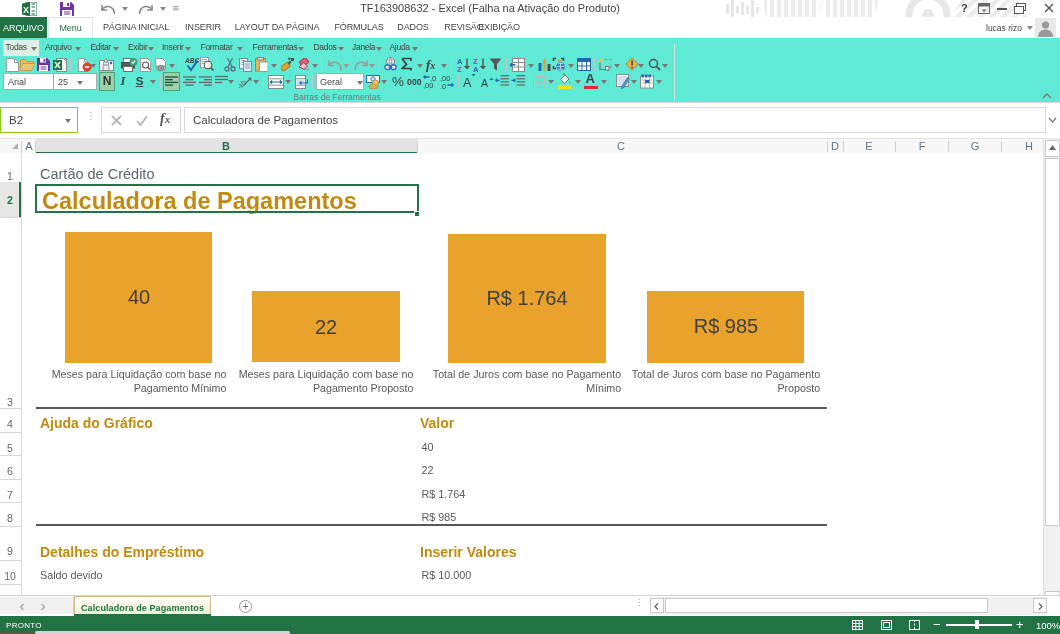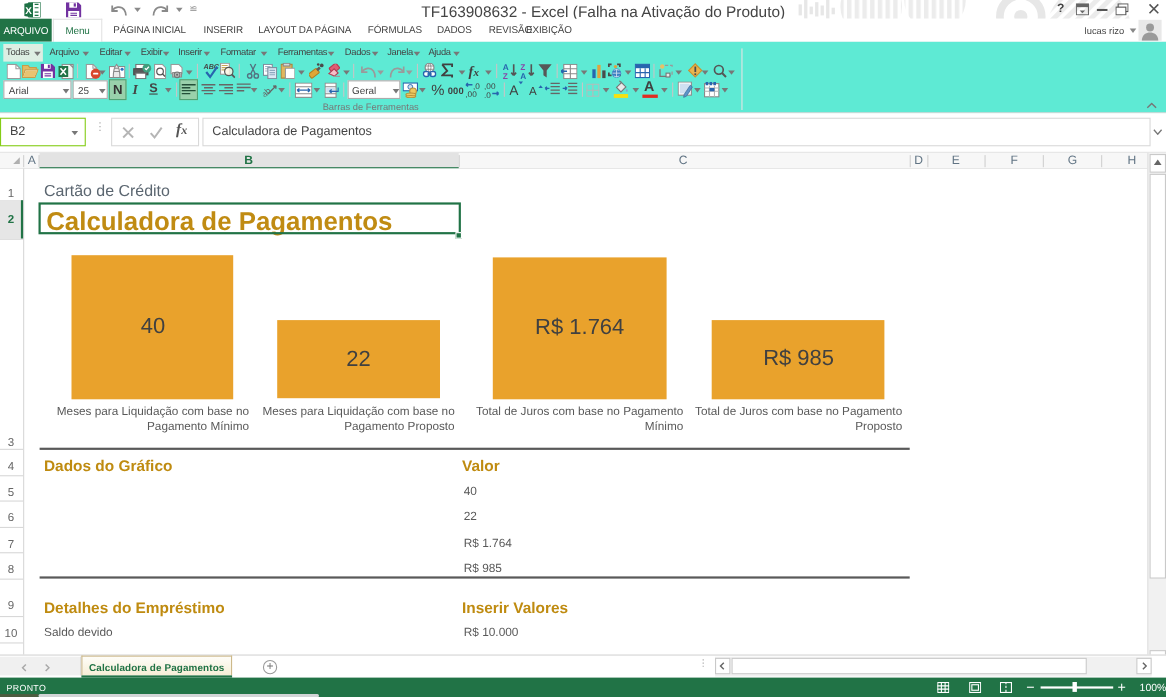--- a/index.html
+++ b/index.html
@@ -75,21 +75,21 @@
     <path d="M2 2 V7 H7" fill="none" stroke="#8a8a8a" stroke-width="1.6"></path>
     <path d="M2 7 C4 3,10 2,13 6 C14 7.5,14.5 9,14.5 11" fill="none" stroke="#8a8a8a" stroke-width="1.6"></path>
   </svg>
   <div class="dd" style="left:122px;top:7px;border-top-color:#8a8a8a"></div>
   <svg class="abs" style="left:138px;top:3px" width="16" height="12" viewBox="0 0 16 12">
     <path d="M14 2 V7 H9" fill="none" stroke="#8a8a8a" stroke-width="1.6"></path>
     <path d="M14 7 C12 3,6 2,3 6 C2 7.5,1.5 9,1.5 11" fill="none" stroke="#8a8a8a" stroke-width="1.6"></path>
   </svg>
   <div class="dd" style="left:160px;top:7px;border-top-color:#8a8a8a"></div>
   <div class="abs" style="left:172px;top:4px;width:9px;height:9px;color:#8a8a8a;font-size:9px;line-height:9px">≌</div>
-  <div class="abs" style="left:383px;top:2px;width:260px;text-align:left;font-size:14px;color:#444;white-space:nowrap">TF163908632 - Excel (Falha na Ativação do Produto)</div>
+  <div class="abs" style="left:360px;top:2px;width:260px;text-align:right;font-size:11px;color:#444;white-space:nowrap">TF163908632 - Excel (Falha na Ativação do Produto)</div>
 
   <div class="abs" style="left:961px;top:2px;font-size:11px;color:#444;font-weight:bold">?</div>
   <svg class="abs" style="left:978px;top:3px" width="12" height="11" viewBox="0 0 12 11">
         <rect x="0.5" y="0.5" width="11" height="10" fill="none" stroke="#666"></rect>
         <rect x="0.5" y="0.5" width="11" height="3" fill="#666"></rect>
         <path d="M6 9 L3.5 6.5 H8.5 Z" fill="#666"></path>
       </svg>
   <svg class="abs" style="left:997px;top:8px" width="10" height="2" viewBox="0 0 10 2">
         <rect width="10" height="2" fill="#555"></rect>
       </svg>
@@ -337,21 +337,21 @@
   <svg class="abs" style="left:648px;top:20px" width="13" height="13" viewBox="0 0 13 13">
         <circle cx="5.5" cy="5.5" r="4" fill="none" stroke="#555" stroke-width="1.5"></circle>
         <line x1="8.4" y1="8.4" x2="12" y2="12" stroke="#555" stroke-width="1.8"></line>
       </svg>
   <div class="dd" style="left:662px;top:26px"></div>
 
   <div class="combo" style="left:3px;top:35px;width:62px;height:17px">
         <span style="position:absolute;left:4px;top:3px">Arial</span>
         <div class="dd" style="left:53px;top:6.5px"></div>
       </div>
-  <div class="combo" style="left:66px;top:35px;width:32px;height:17px">
+  <div class="combo" style="left:53px;top:35px;width:44px;height:17px">
         <span style="position:absolute;left:4px;top:3px">25</span>
         <div class="dd" style="left:23px;top:6.5px"></div>
       </div>
   <div class="abs" style="left:99px;top:34px;width:16px;height:19px;background:#99d1ab;border:1px solid #52a273;text-align:center;font-size:12px;font-weight:bold;color:#333;line-height:17px">N</div>
   <div class="abs" style="left:117px;top:35px;width:12px;height:17px;text-align:center;font-size:12.5px;font-style:italic;font-family:'Liberation Serif',serif;font-weight:bold;color:#444;line-height:17px">I</div>
   <div class="abs" style="left:133px;top:35px;width:13px;height:17px;text-align:center;font-size:11.5px;font-weight:bold;text-decoration:underline;color:#444;line-height:17px">S</div>
   <div class="dd" style="left:150px;top:42px"></div>
   <div class="sep2" style="left:160px"></div>
   <div class="abs" style="left:163px;top:34px;width:17px;height:19px;background:#99d1ab;border:1px solid #52a273"></div>
   <svg class="abs" style="left:165px;top:38px" width="13" height="11" viewBox="0 0 13 11">
@@ -597,21 +597,21 @@
   <span class="bval" style="left:527px;top:145px">R$ 1.764</span>
   <span class="bval" style="left:726px;top:173px">R$ 985</span>
   <div class="blabel" style="left:139px;top:215px">Meses para Liquidação com base no<br>Pagamento Mínimo</div>
   <div class="blabel" style="left:326px;top:215px">Meses para Liquidação com base no<br>Pagamento Proposto</div>
   <div class="blabel" style="left:527px;top:215px">Total de Juros com base no Pagamento<br>Mínimo</div>
   <div class="blabel" style="left:726px;top:215px">Total de Juros com base no Pagamento<br>Proposto</div>
 
   <div class="abs" style="left:36px;top:254px;width:791px;height:2px;background:#595959"></div>
   <div class="abs" style="left:36px;top:371px;width:791px;height:2px;background:#595959"></div>
 
-  <span class="htext" style="left:40px;top:262px">Dados do Gráfico</span>
+  <span class="htext" style="left:40px;top:262px">Ajuda do Gráfico</span>
   <span class="htext" style="left:420px;top:262px">Valor</span>
   <span class="gtext" style="left:421.5px;top:288px">40</span>
   <span class="gtext" style="left:421.5px;top:311px">22</span>
   <span class="gtext" style="left:421.5px;top:335px">R$ 1.764</span>
   <span class="gtext" style="left:421.5px;top:358px">R$ 985</span>
   <span class="htext" style="left:40px;top:391px">Detalhes do Empréstimo</span>
   <span class="htext" style="left:420px;top:391px">Inserir Valores</span>
   <span class="gtext" style="left:40px;top:416px">Saldo devido</span>
   <span class="gtext" style="left:421.5px;top:416px">R$ 10.000</span>
 </div>

